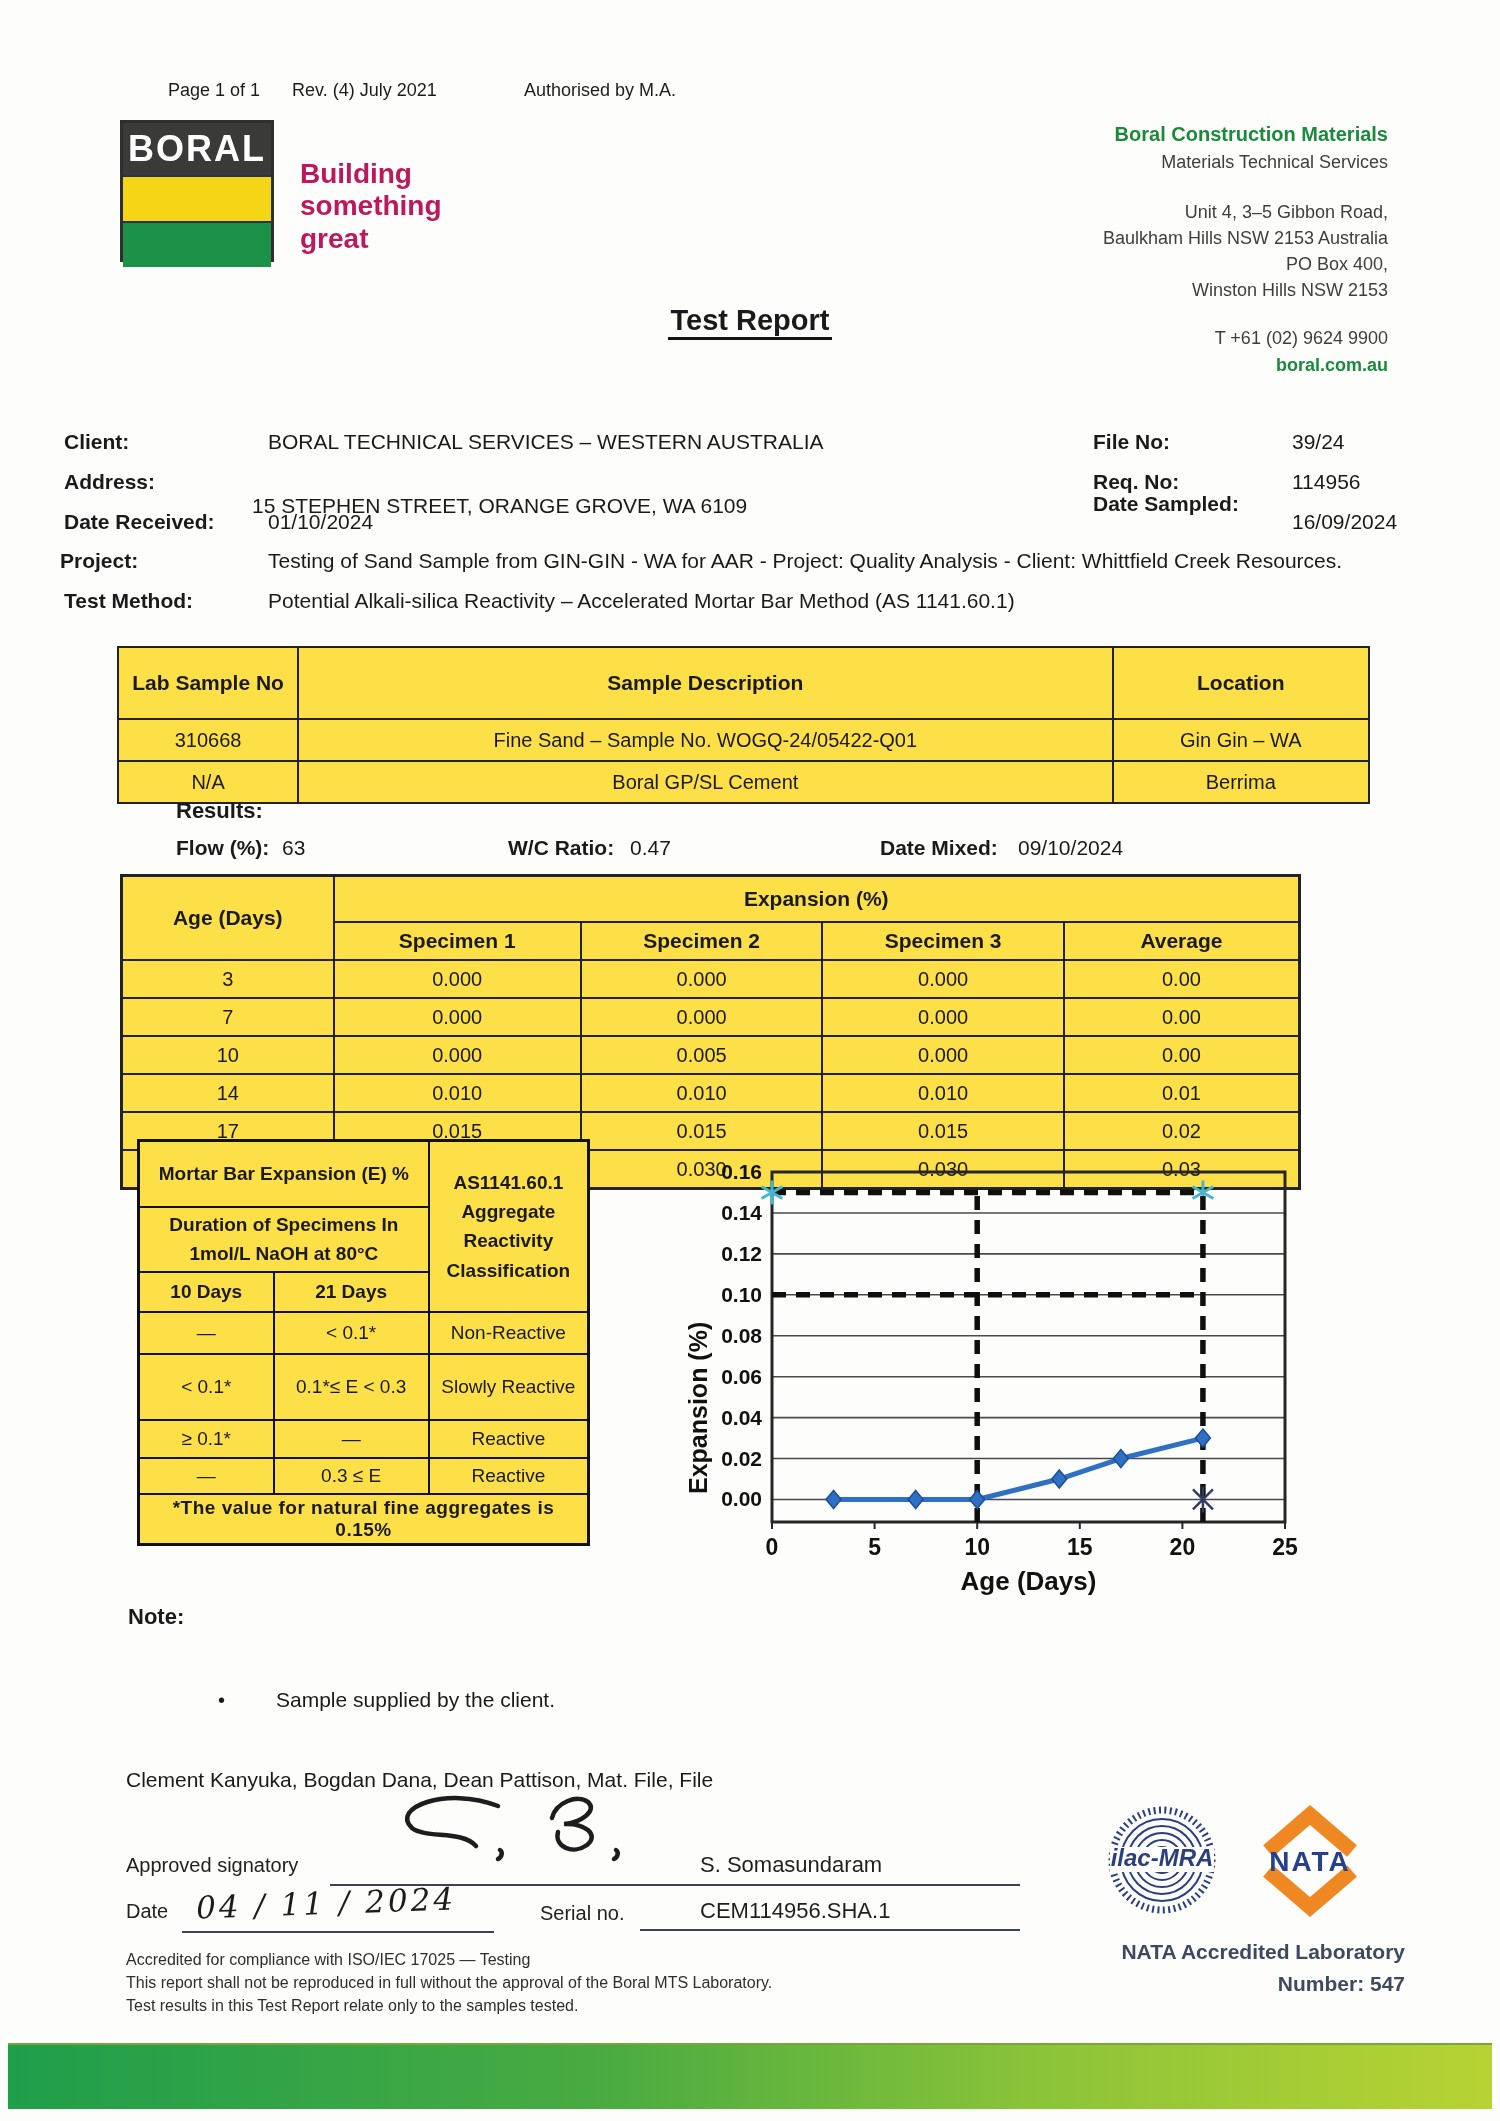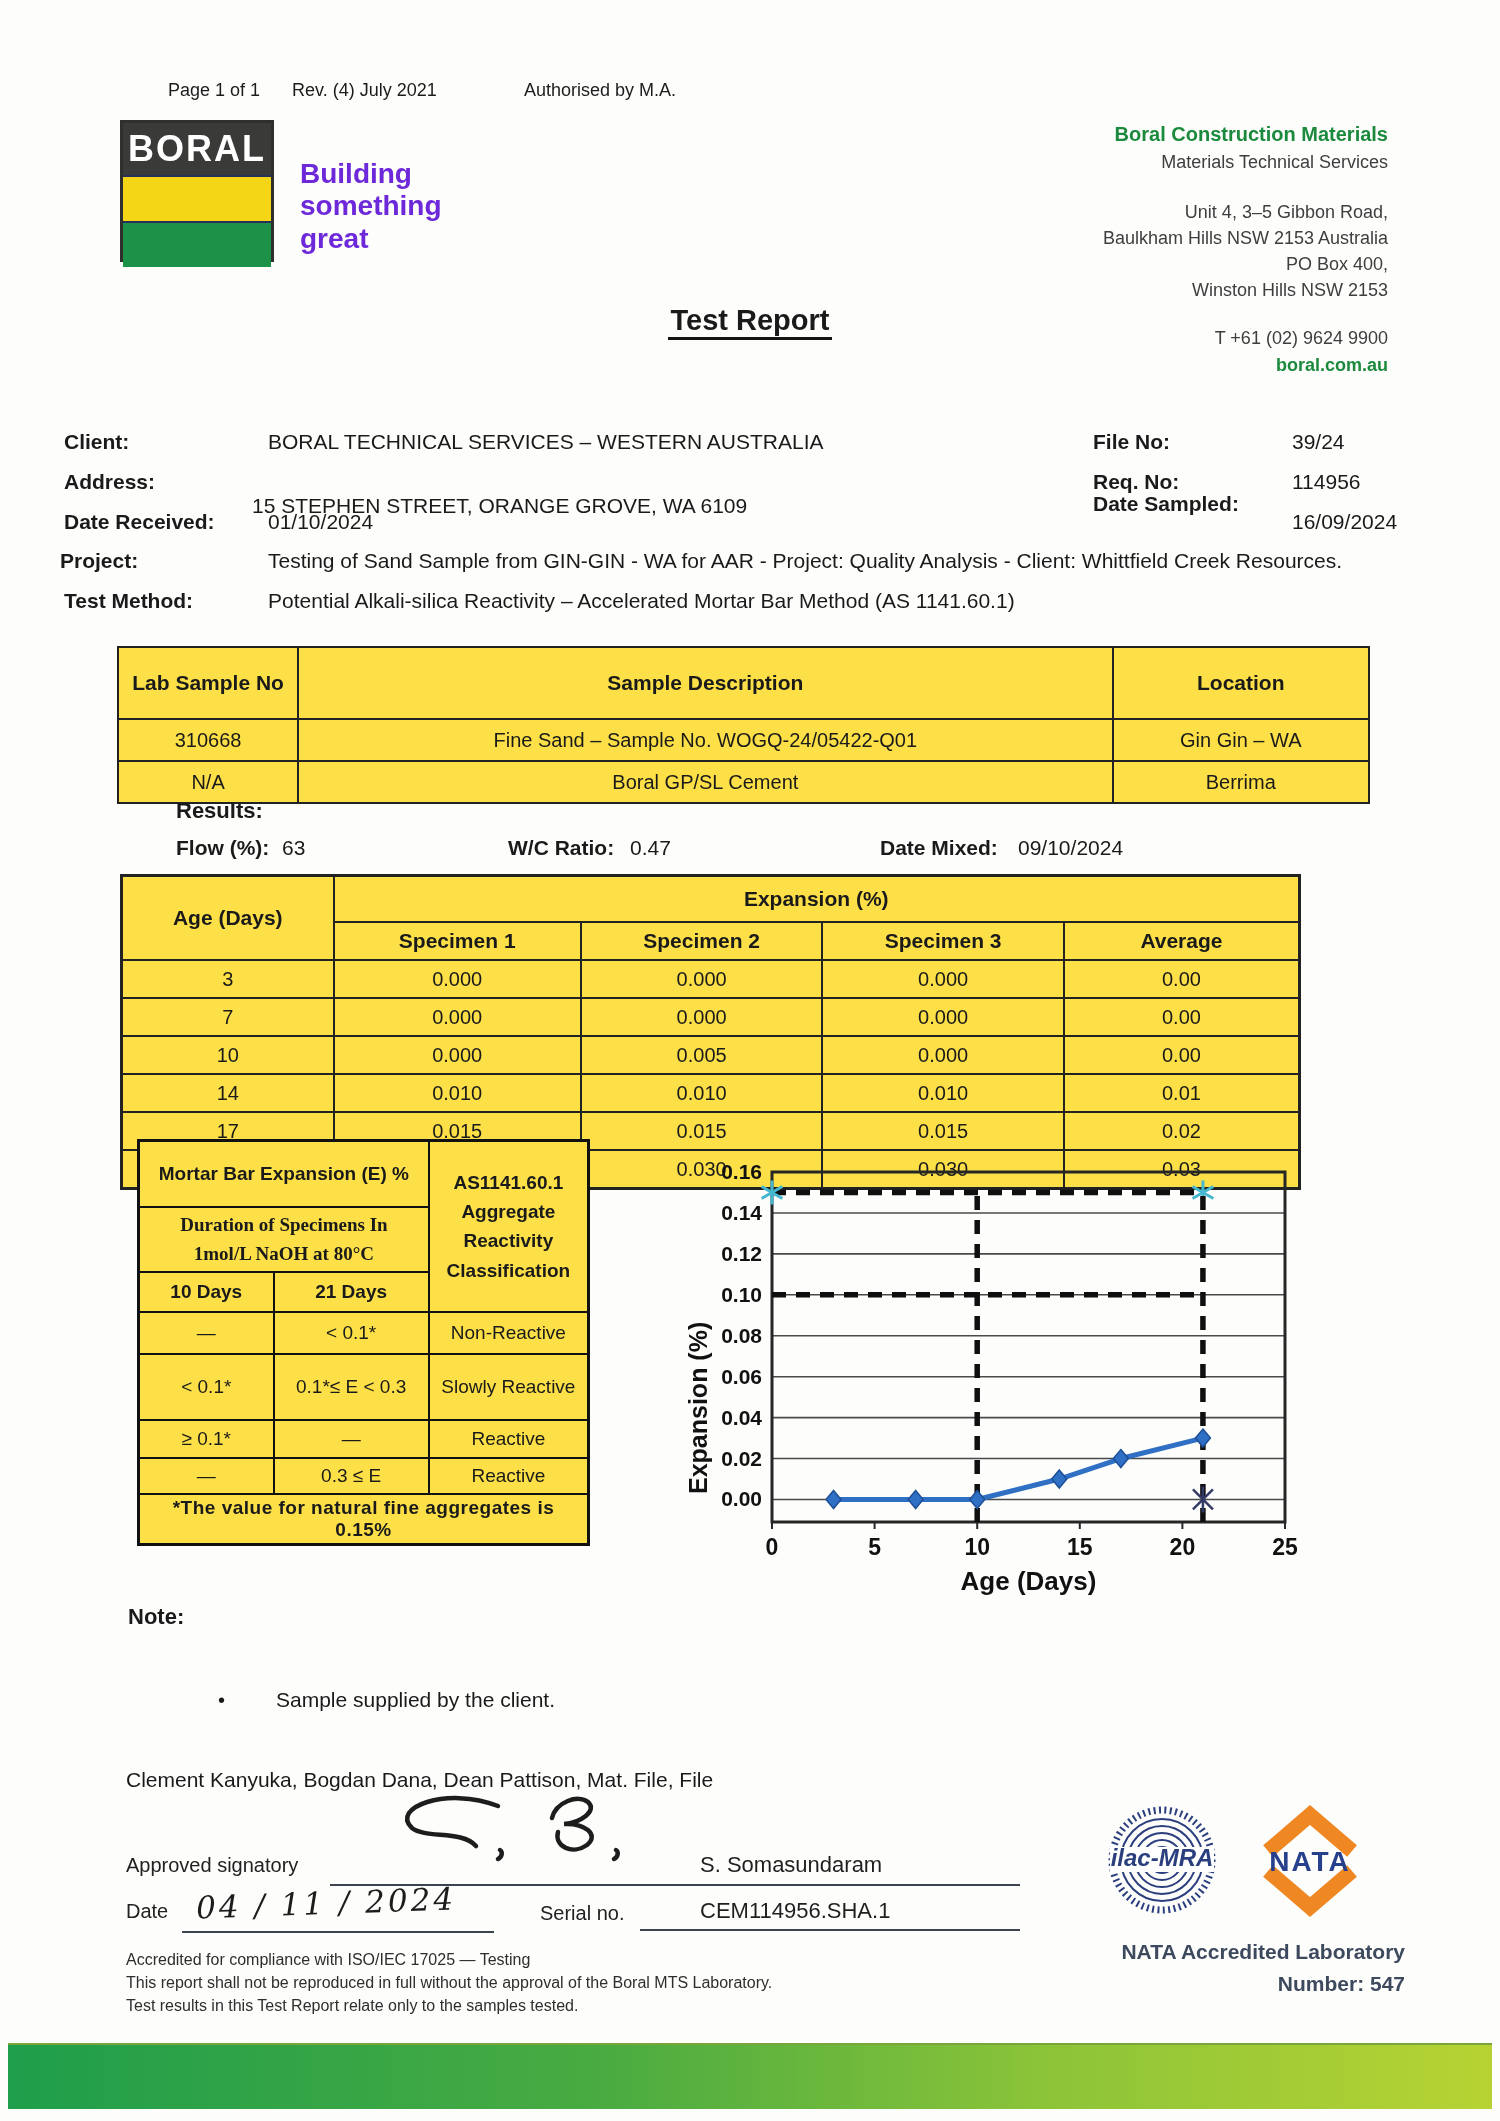--- a/index.html
+++ b/index.html
@@ -7,21 +7,21 @@
        font-family:"Liberation Sans",sans-serif;color:#1a1a1a;}
   .abs{position:absolute;}
   
   .meta{font-size:18px;color:#1c1c1c;}
   
   .logo{left:120px;top:120px;width:154px;height:142px;background:#3a3a38;border:3px solid #2f2f2d;box-sizing:border-box;}
   .logo-word{height:52px;display:flex;align-items:center;justify-content:center;color:#fff;
              font-weight:800;font-size:36px;letter-spacing:2px;}
   .logo-yellow{height:44px;background:#f5d616;border-top:2px solid #26305a;border-bottom:2px solid #26305a;}
   .logo-green{height:44px;background:#1c9148;}
-  .tagline{left:300px;top:158px;font-size:28px;font-weight:700;color:#6d28d9;line-height:1.16;}
+  .tagline{left:300px;top:158px;font-size:28px;font-weight:700;color:#be185d;line-height:1.16;}
   
   .company{right:112px;top:120px;width:480px;text-align:right;font-size:18px;color:#3e3e3e;line-height:1.45;}
   .company-name{color:#1b8a3d;font-weight:700;font-size:20px;}
   .company-dept{margin-bottom:24px;}
   .company-phone{margin-top:22px;}
   .company-web{color:#1b8a3d;font-weight:700;}
   
   .title{left:0;top:304px;width:1500px;text-align:center;}
   .title span{font-size:29px;font-weight:700;border-bottom:3px solid #141414;padding:0 3px 1px;}
   
@@ -213,21 +213,21 @@
       <tr>
     <th colspan="2" style="width:64.5%;height:60px;">Mortar Bar Expansion (E) %</th>
     <th rowspan="3" style="width:35.5%;">
       <span class="cls-head-line">AS1141.60.1</span>
       <span class="cls-head-line">Aggregate</span>
       <span class="cls-head-line">Reactivity</span>
       <span class="cls-head-line">Classification</span>
     </th>
   </tr>
   <tr>
-    <th colspan="2" style="height:58px;font-family:Liberation Serif, serif;">
+    <th colspan="2" style="height:58px;">
       <span class="cls-head-line">Duration of Specimens In</span>
       <span class="cls-head-line">1mol/L NaOH at 80°C</span>
     </th>
   </tr>
   <tr>
     <th style="width:30%;height:34px;">10 Days</th>
     <th style="width:34.5%;">21 Days</th>
   </tr>
   <tr>
     <td style="height:36px;">—</td>

